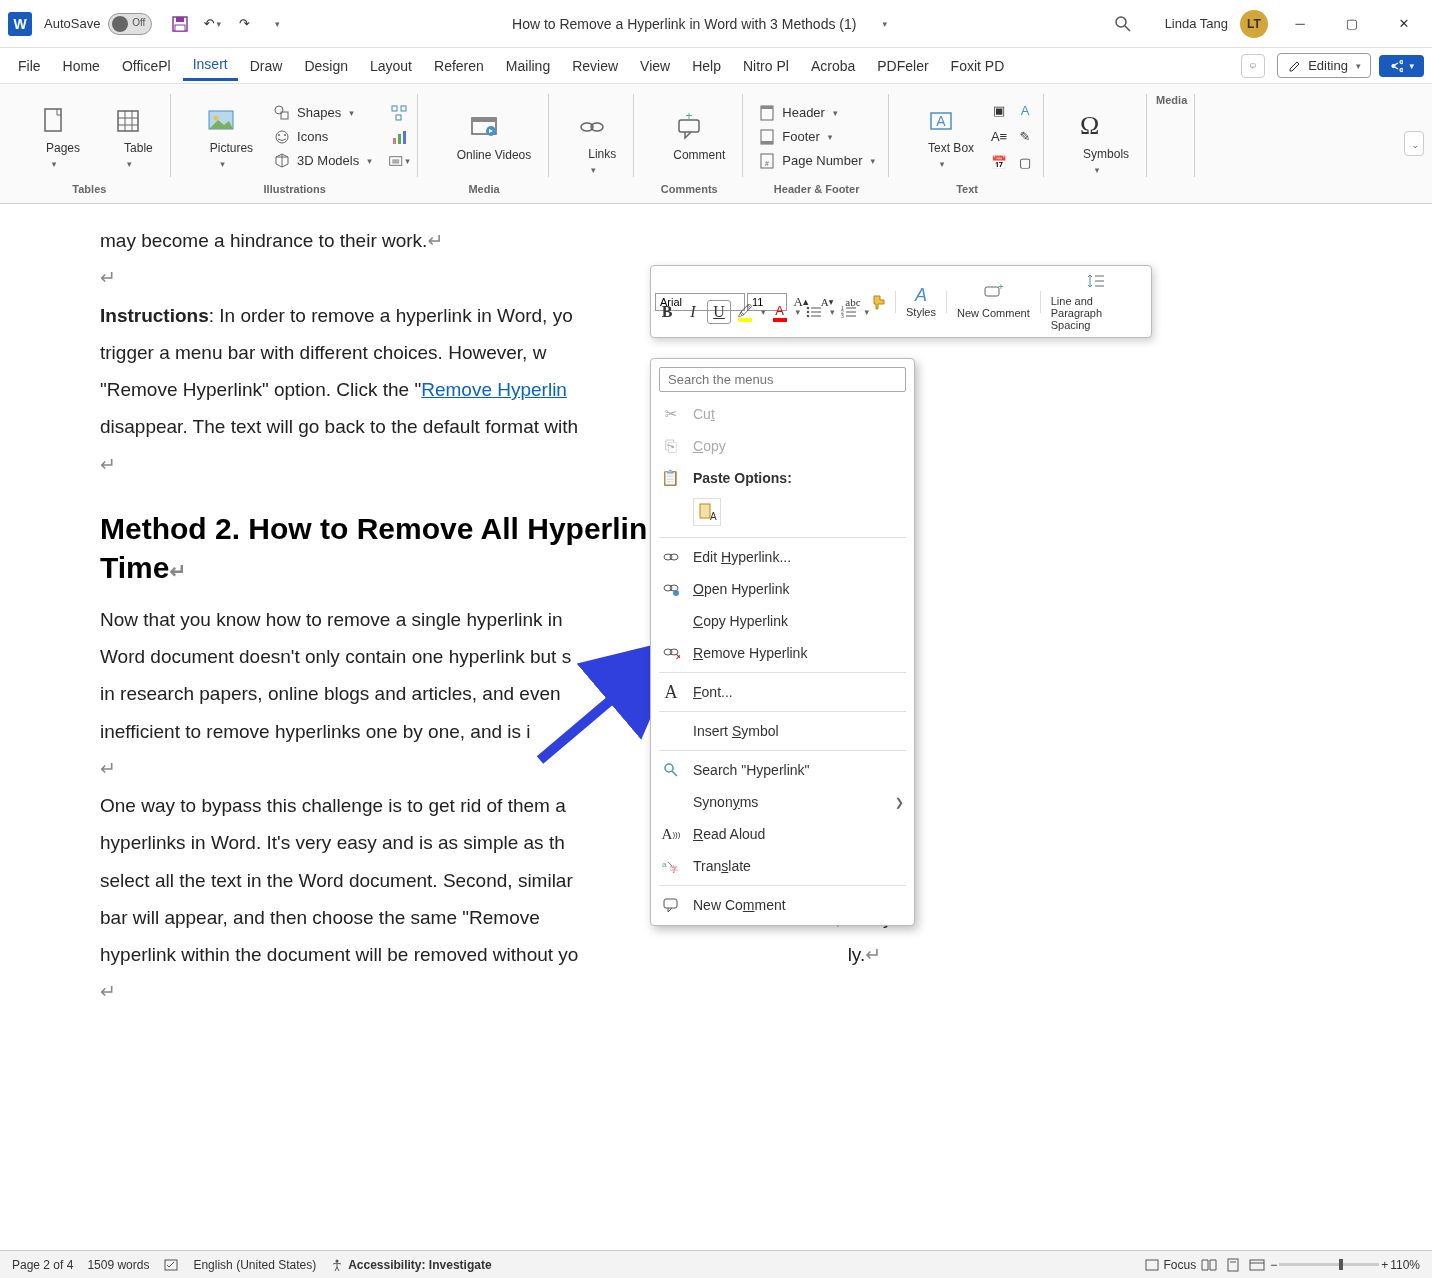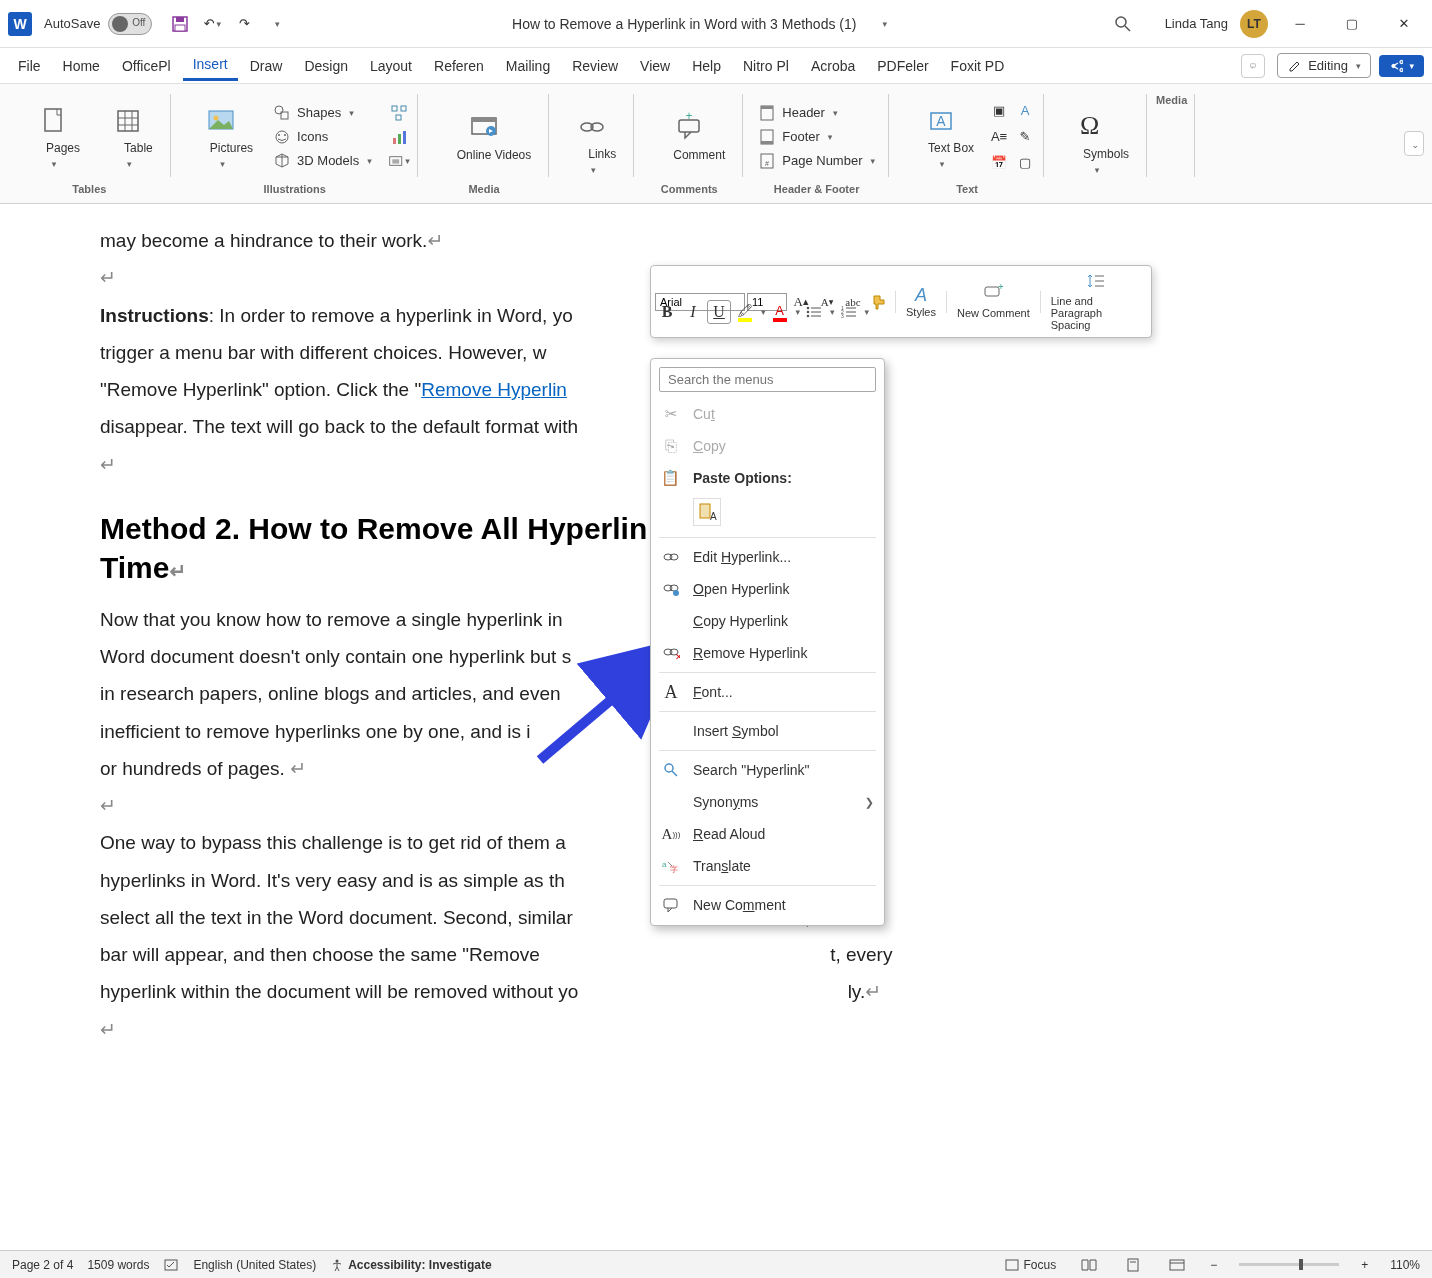--- a/index.html
+++ b/index.html
@@ -63,41 +63,41 @@
     .mini-btn.italic { font-style: italic; font-size: 16px; }
     .mini-btn.underline { text-decoration: underline; font-size: 16px; border: 1px solid #999; border-radius: 3px; }
     .mini-sep { width: 1px; height: 22px; background: #ddd; margin: 0 2px; }
     .mini-stack { display: flex; flex-direction: column; align-items: center; padding: 2px 6px; cursor: pointer; }
     .mini-stack-label { font-size: 11px; }
     .mini-stack-icon { font-size: 18px; }
     .highlight-bar { width: 14px; height: 4px; background: #ffff00; }
     .fontcolor-bar { width: 14px; height: 4px; background: #ff0000; }
     
     
-    .context-menu { position: absolute; top: 358px; left: 650px; width: 235px; background: #fff; border: 1px solid #bbb; border-radius: 4px; box-shadow: 3px 4px 10px rgba(0,0,0,0.25); z-index: 100; padding: 4px 0; }
+    .context-menu { position: absolute; top: 358px; left: 650px; width: 265px; background: #fff; border: 1px solid #bbb; border-radius: 4px; box-shadow: 3px 4px 10px rgba(0,0,0,0.25); z-index: 100; padding: 4px 0; }
     .context-search { margin: 4px 8px 6px; }
     .context-search input { width: 100%; border: 1px solid #aaa; padding: 4px 8px; font-size: 13px; border-radius: 2px; }
     .context-item { display: flex; align-items: center; padding: 6px 10px; cursor: pointer; font-size: 14px; gap: 12px; }
     .context-item.disabled { color: #aaa; cursor: default; }
     .context-icon { width: 20px; height: 20px; display: flex; align-items: center; justify-content: center; font-size: 15px; }
     .context-sep { height: 1px; background: #e0e0e0; margin: 3px 8px; }
     .context-label { flex: 1; }
     .context-label u { text-decoration: underline; }
     .paste-header { font-weight: bold; font-size: 14px; }
     .paste-options { padding: 4px 0 8px 42px; }
     .paste-opt { width: 28px; height: 28px; border: 1px solid #ddd; display: inline-flex; align-items: center; justify-content: center; }
     .submenu-arrow { color: #666; font-size: 11px; }
     
     
     .blue-arrow { position: absolute; top: 630px; left: 530px; z-index: 99; }
     
     
     .status-bar { position: fixed; bottom: 0; left: 0; right: 0; height: 28px; background: #f3f3f3; border-top: 1px solid #ccc; display: flex; align-items: center; padding: 0 12px; font-size: 12px; gap: 14px; }
     .status-item { display: flex; align-items: center; gap: 4px; cursor: pointer; }
-    .status-right { margin-left: auto; display: flex; align-items: center; gap: 22px; }
+    .status-right { margin-left: auto; display: flex; align-items: center; gap: 2px; }
     .zoom-slider { width: 100px; height: 3px; background: #ccc; position: relative; }
     .zoom-slider::before { content: ''; position: absolute; left: 60%; top: -4px; width: 4px; height: 11px; background: #555; }
     .view-btn { width: 22px; height: 18px; display: flex; align-items: center; justify-content: center; }
   </style>
 </head>
 <body>
 
 <div class="title-bar">
   <div class="word-icon">W</div>
   <div class="autosave">
@@ -390,21 +390,20 @@
     <p><strong><span>Instructions</span></strong><span>: In order to remove a hyperlink in Word, yo</span></p>
     <p><span>trigger a menu bar with different choices. However, w</span></p>
     <p><span>"Remove Hyperlink" option. Click the "</span><a class="hyperlink">Remove Hyperlin</a>&nbsp;&nbsp;&nbsp;&nbsp;&nbsp;&nbsp;&nbsp;&nbsp;&nbsp;&nbsp;&nbsp;&nbsp;&nbsp;&nbsp;&nbsp;&nbsp;&nbsp;&nbsp;&nbsp;&nbsp;&nbsp;&nbsp;&nbsp;&nbsp;&nbsp;&nbsp;&nbsp;&nbsp;&nbsp;&nbsp;&nbsp;&nbsp;&nbsp;&nbsp;&nbsp;&nbsp;&nbsp;&nbsp;&nbsp;&nbsp;&nbsp;&nbsp;&nbsp;&nbsp;<span>instantly</span></p>
     <p><span>disappear. The text will go back to the default format with</span>&nbsp;&nbsp;&nbsp;&nbsp;&nbsp;&nbsp;&nbsp;&nbsp;&nbsp;&nbsp;&nbsp;&nbsp;&nbsp;&nbsp;&nbsp;&nbsp;&nbsp;&nbsp;&nbsp;&nbsp;&nbsp;&nbsp;&nbsp;&nbsp;&nbsp;&nbsp;&nbsp;&nbsp;&nbsp;&nbsp;&nbsp;&nbsp;&nbsp;&nbsp;&nbsp;&nbsp;&nbsp;&nbsp;&nbsp;&nbsp;&nbsp;&nbsp;&nbsp;&nbsp;<span>rline.</span><span class="pilcrow">↵</span></p>
     <p><span class="pilcrow">↵</span></p>
     <h2 class="heading"><span>Method 2. How to Remove All Hyperlin</span>&nbsp;&nbsp;&nbsp;&nbsp;&nbsp;&nbsp;&nbsp;&nbsp;&nbsp;&nbsp;&nbsp;&nbsp;&nbsp;&nbsp;&nbsp;&nbsp;&nbsp;&nbsp;&nbsp;&nbsp;&nbsp;&nbsp;&nbsp;&nbsp;&nbsp;<span>e</span><br><span>Time</span><span class="pilcrow" style="font-size:20px">↵</span></h2>
     <p><span>Now that you know how to remove a single hyperlink in</span>&nbsp;&nbsp;&nbsp;&nbsp;&nbsp;&nbsp;&nbsp;&nbsp;&nbsp;&nbsp;&nbsp;&nbsp;&nbsp;&nbsp;&nbsp;&nbsp;&nbsp;&nbsp;&nbsp;&nbsp;&nbsp;&nbsp;&nbsp;&nbsp;&nbsp;&nbsp;&nbsp;&nbsp;&nbsp;&nbsp;&nbsp;&nbsp;&nbsp;&nbsp;&nbsp;&nbsp;&nbsp;&nbsp;&nbsp;&nbsp;&nbsp;&nbsp;&nbsp;&nbsp;&nbsp;&nbsp;<span>where a</span></p>
     <p><span>Word document doesn't only contain one hyperlink but s</span>&nbsp;&nbsp;&nbsp;&nbsp;&nbsp;&nbsp;&nbsp;&nbsp;&nbsp;&nbsp;&nbsp;&nbsp;&nbsp;&nbsp;&nbsp;&nbsp;&nbsp;&nbsp;&nbsp;&nbsp;&nbsp;&nbsp;&nbsp;&nbsp;&nbsp;&nbsp;&nbsp;&nbsp;&nbsp;&nbsp;&nbsp;&nbsp;&nbsp;&nbsp;&nbsp;&nbsp;&nbsp;&nbsp;&nbsp;&nbsp;&nbsp;&nbsp;&nbsp;&nbsp;&nbsp;&nbsp;<span>nly seen</span></p>
     <p><span>in research papers, online blogs and articles, and even</span>&nbsp;&nbsp;&nbsp;&nbsp;&nbsp;&nbsp;&nbsp;&nbsp;&nbsp;&nbsp;&nbsp;&nbsp;&nbsp;&nbsp;&nbsp;&nbsp;&nbsp;&nbsp;&nbsp;&nbsp;&nbsp;&nbsp;&nbsp;&nbsp;&nbsp;&nbsp;&nbsp;&nbsp;&nbsp;&nbsp;&nbsp;&nbsp;&nbsp;&nbsp;&nbsp;&nbsp;&nbsp;&nbsp;&nbsp;&nbsp;&nbsp;&nbsp;&nbsp;&nbsp;&nbsp;&nbsp;&nbsp;<span>ould be</span></p>
     <p><span>inefficient to remove hyperlinks one by one, and is i</span>&nbsp;&nbsp;&nbsp;&nbsp;&nbsp;&nbsp;&nbsp;&nbsp;&nbsp;&nbsp;&nbsp;&nbsp;&nbsp;&nbsp;&nbsp;&nbsp;&nbsp;&nbsp;&nbsp;&nbsp;&nbsp;&nbsp;&nbsp;&nbsp;&nbsp;&nbsp;&nbsp;&nbsp;&nbsp;&nbsp;&nbsp;&nbsp;&nbsp;&nbsp;&nbsp;&nbsp;&nbsp;&nbsp;&nbsp;&nbsp;&nbsp;&nbsp;&nbsp;&nbsp;&nbsp;&nbsp;&nbsp;&nbsp;&nbsp;&nbsp;&nbsp;&nbsp;<span>as tens</span></p>
-    <p><span>or hundreds of pages.</span> <span class="pilcrow">↵</span></p>
     <p><span class="pilcrow">↵</span></p>
     <p><span>One way to bypass this challenge is to get rid of them a</span>&nbsp;&nbsp;&nbsp;&nbsp;&nbsp;&nbsp;&nbsp;&nbsp;&nbsp;&nbsp;&nbsp;&nbsp;&nbsp;&nbsp;&nbsp;&nbsp;&nbsp;&nbsp;&nbsp;&nbsp;&nbsp;&nbsp;&nbsp;&nbsp;&nbsp;&nbsp;&nbsp;&nbsp;&nbsp;&nbsp;&nbsp;&nbsp;&nbsp;&nbsp;&nbsp;&nbsp;&nbsp;&nbsp;&nbsp;&nbsp;&nbsp;&nbsp;&nbsp;&nbsp;&nbsp;&nbsp;<span>remove</span></p>
     <p><span>hyperlinks in Word. It's very easy and is as simple as th</span>&nbsp;&nbsp;&nbsp;&nbsp;&nbsp;&nbsp;&nbsp;&nbsp;&nbsp;&nbsp;&nbsp;&nbsp;&nbsp;&nbsp;&nbsp;&nbsp;&nbsp;&nbsp;&nbsp;&nbsp;&nbsp;&nbsp;&nbsp;&nbsp;&nbsp;&nbsp;&nbsp;&nbsp;&nbsp;&nbsp;&nbsp;&nbsp;&nbsp;&nbsp;&nbsp;&nbsp;&nbsp;&nbsp;&nbsp;&nbsp;&nbsp;&nbsp;&nbsp;&nbsp;&nbsp;&nbsp;&nbsp;<span>+ "A" to</span></p>
     <p><span>select all the text in the Word document. Second, similar</span>&nbsp;&nbsp;&nbsp;&nbsp;&nbsp;&nbsp;&nbsp;&nbsp;&nbsp;&nbsp;&nbsp;&nbsp;&nbsp;&nbsp;&nbsp;&nbsp;&nbsp;&nbsp;&nbsp;&nbsp;&nbsp;&nbsp;&nbsp;&nbsp;&nbsp;&nbsp;&nbsp;&nbsp;&nbsp;&nbsp;&nbsp;&nbsp;&nbsp;&nbsp;&nbsp;&nbsp;&nbsp;&nbsp;&nbsp;&nbsp;&nbsp;&nbsp;&nbsp;&nbsp;<span>, a menu</span></p>
     <p><span>bar will appear, and then choose the same "Remove</span>&nbsp;&nbsp;&nbsp;&nbsp;&nbsp;&nbsp;&nbsp;&nbsp;&nbsp;&nbsp;&nbsp;&nbsp;&nbsp;&nbsp;&nbsp;&nbsp;&nbsp;&nbsp;&nbsp;&nbsp;&nbsp;&nbsp;&nbsp;&nbsp;&nbsp;&nbsp;&nbsp;&nbsp;&nbsp;&nbsp;&nbsp;&nbsp;&nbsp;&nbsp;&nbsp;&nbsp;&nbsp;&nbsp;&nbsp;&nbsp;&nbsp;&nbsp;&nbsp;&nbsp;&nbsp;&nbsp;&nbsp;&nbsp;&nbsp;&nbsp;&nbsp;&nbsp;&nbsp;&nbsp;&nbsp;<span>t, every</span></p>
     <p><span>hyperlink within the document will be removed without yo</span>&nbsp;&nbsp;&nbsp;&nbsp;&nbsp;&nbsp;&nbsp;&nbsp;&nbsp;&nbsp;&nbsp;&nbsp;&nbsp;&nbsp;&nbsp;&nbsp;&nbsp;&nbsp;&nbsp;&nbsp;&nbsp;&nbsp;&nbsp;&nbsp;&nbsp;&nbsp;&nbsp;&nbsp;&nbsp;&nbsp;&nbsp;&nbsp;&nbsp;&nbsp;&nbsp;&nbsp;&nbsp;&nbsp;&nbsp;&nbsp;&nbsp;&nbsp;&nbsp;&nbsp;&nbsp;&nbsp;&nbsp;&nbsp;&nbsp;&nbsp;&nbsp;<span>ly.</span><span class="pilcrow">↵</span></p>
     <p><span class="pilcrow">↵</span></p>
   </div>
 </div>
 

